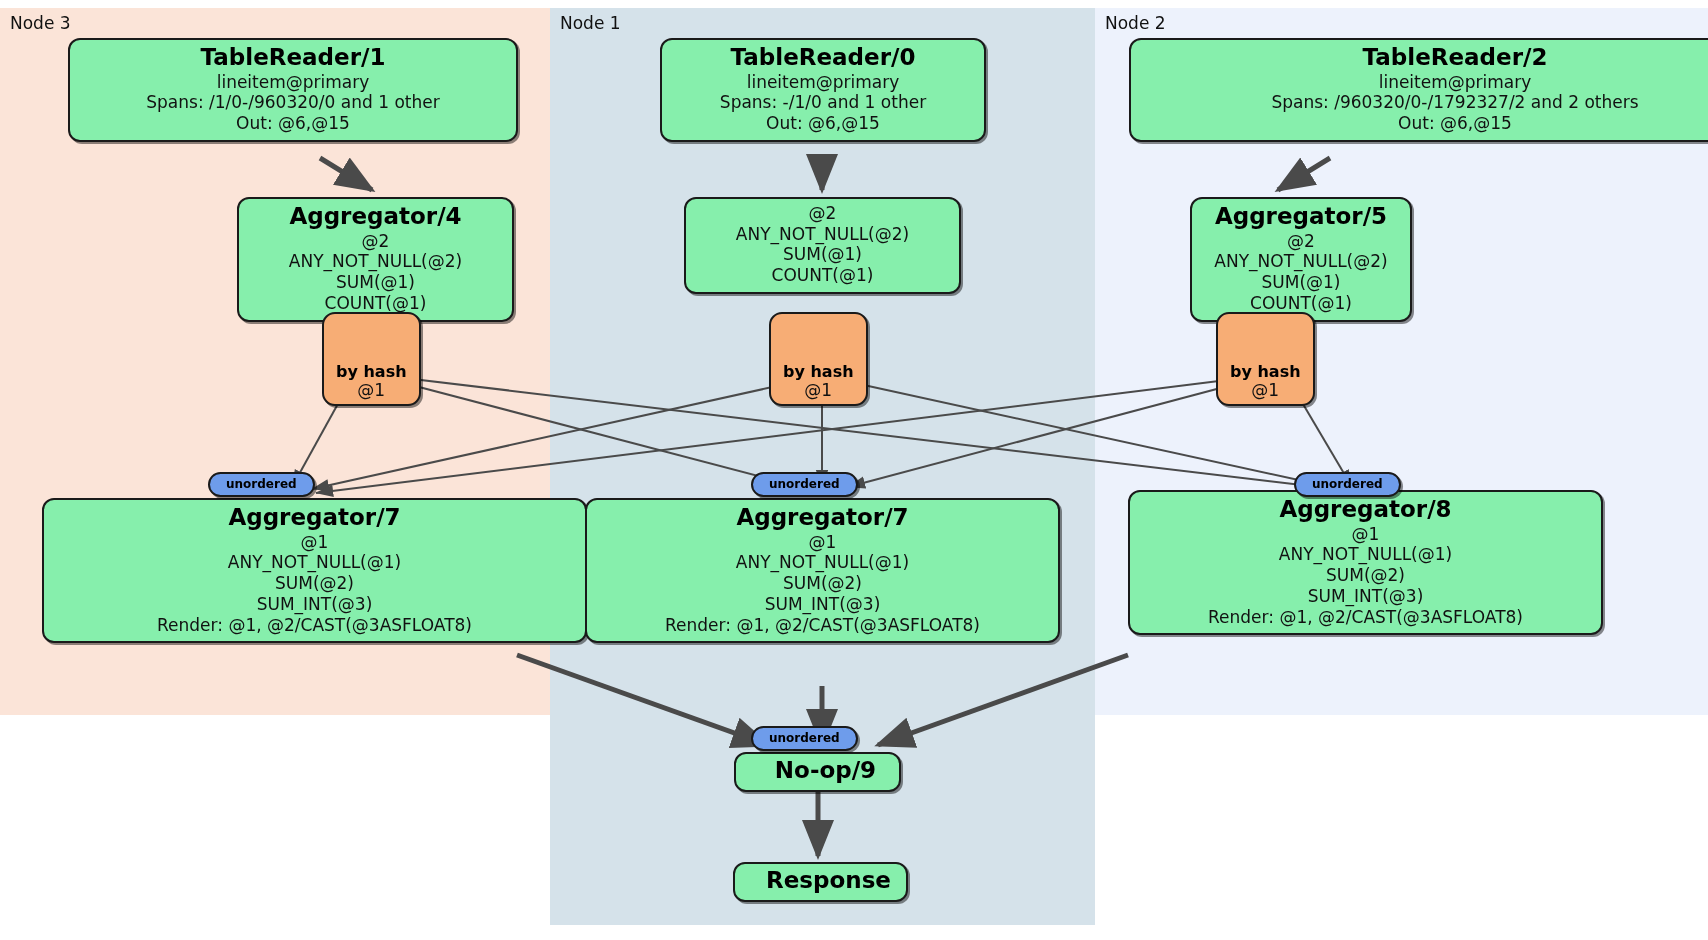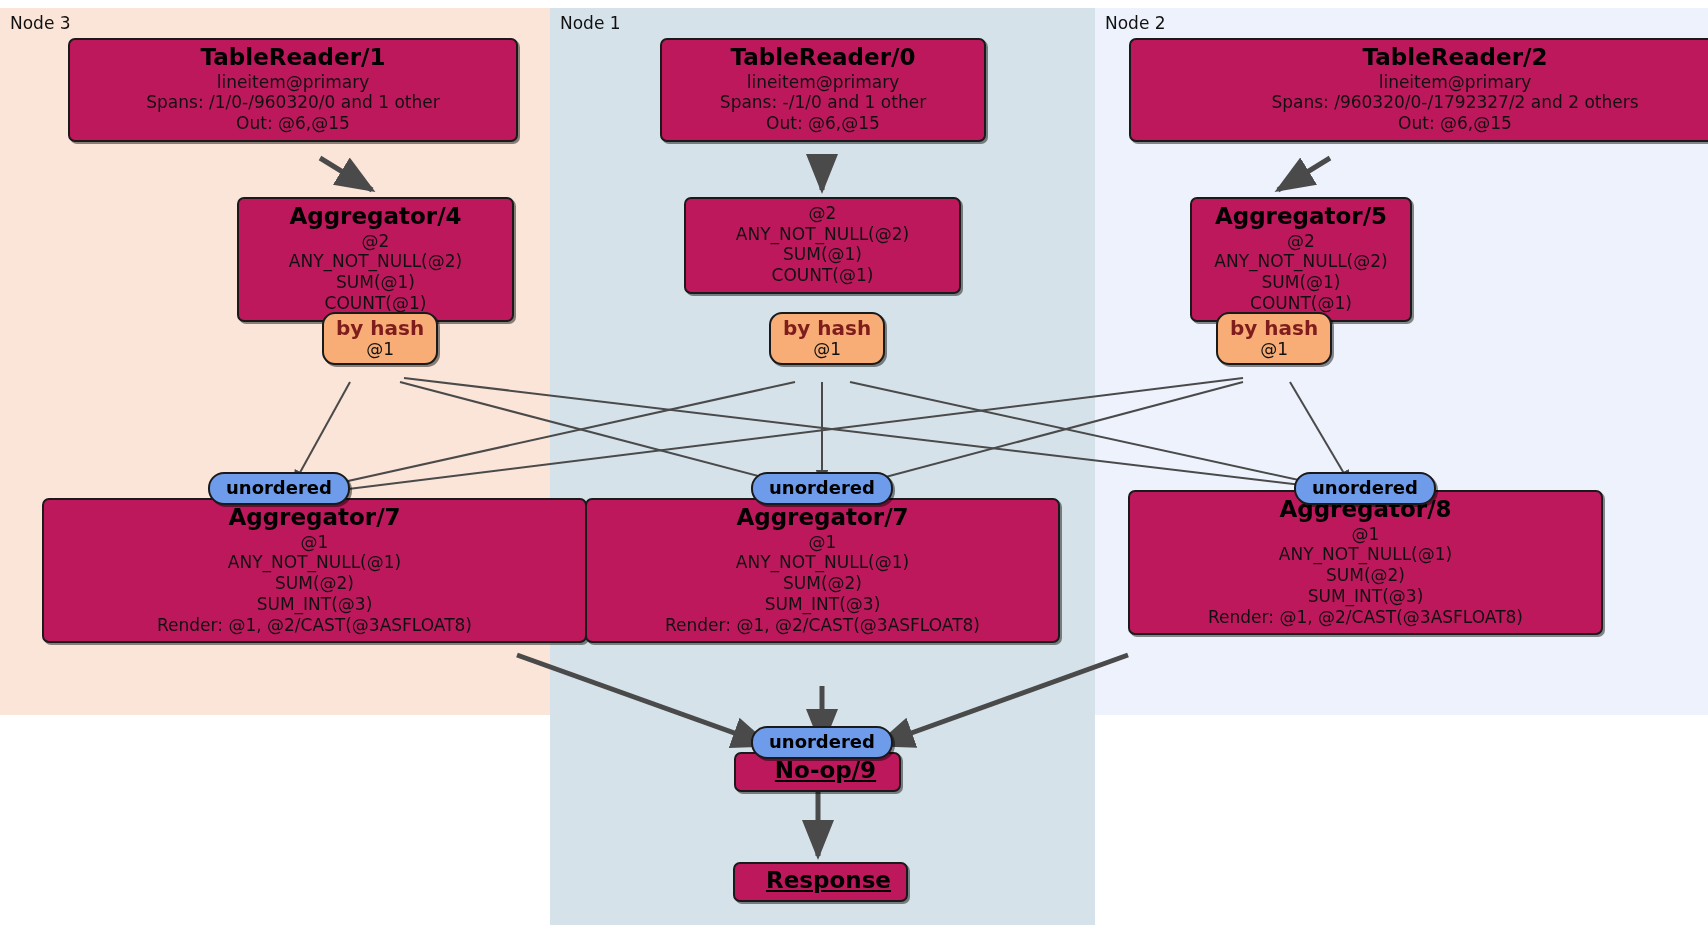--- a/index.html
+++ b/index.html
@@ -34,78 +34,78 @@
     position: absolute;
     left: 0; top: 0;
     width: 1708px;
     height: 940px;
     pointer-events: none;
   }
   
   .proc {
     position: absolute;
     box-sizing: border-box;
-    background: #be185d;
+    background: #86efac;
     border: 2px solid #1a1a1a;
-    border-radius: 7px;
+    border-radius: 12px;
     text-align: center;
     padding: 4px 10px 6px 10px;
     box-shadow: 2px 2px 0 rgba(0,0,0,0.45);
   }
   .proc .title {
     font-weight: bold;
     font-size: 23px;
     line-height: 1.2;
     color: #000;
     white-space: nowrap;
   }
   .proc .line {
     font-size: 17px;
     line-height: 1.22;
     color: #111;
     white-space: nowrap;
   }
   .proc.compact {
     padding: 3px 14px 5px 30px;
-    text-decoration: underline;
   }
   
   .badge {
     position: absolute;
     box-sizing: border-box;
     border: 2px solid #1a1a1a;
     text-align: center;
     box-shadow: 2px 2px 0 rgba(0,0,0,0.45);
   }
   .badge.hash {
     background: #f7ad75;
     border-radius: 13px;
     padding: 3px 12px 4px 12px;
   }
   .badge.hash .bt {
     font-weight: bold;
-    font-size: 20px;
+    font-size: 16px;
     line-height: 1.15;
-    color: #7f1d1d;
-    white-space: nowrap;
+    color: #000000;
+    white-space: nowrap;
+    margin-top: 46px;
   }
   .badge.hash .bs {
     font-size: 17px;
     line-height: 1.1;
     color: #111;
     white-space: nowrap;
   }
   .badge.unordered {
     background: #6e9ceb;
     border-radius: 16px;
     padding: 3px 16px 4px 16px;
   }
   .badge.unordered .bt {
     font-weight: bold;
-    font-size: 18px;
+    font-size: 12px;
     line-height: 1.2;
     color: #000;
     white-space: nowrap;
   }
 </style>
 </head>
 <body>
 
 <div id="canvas">
 

